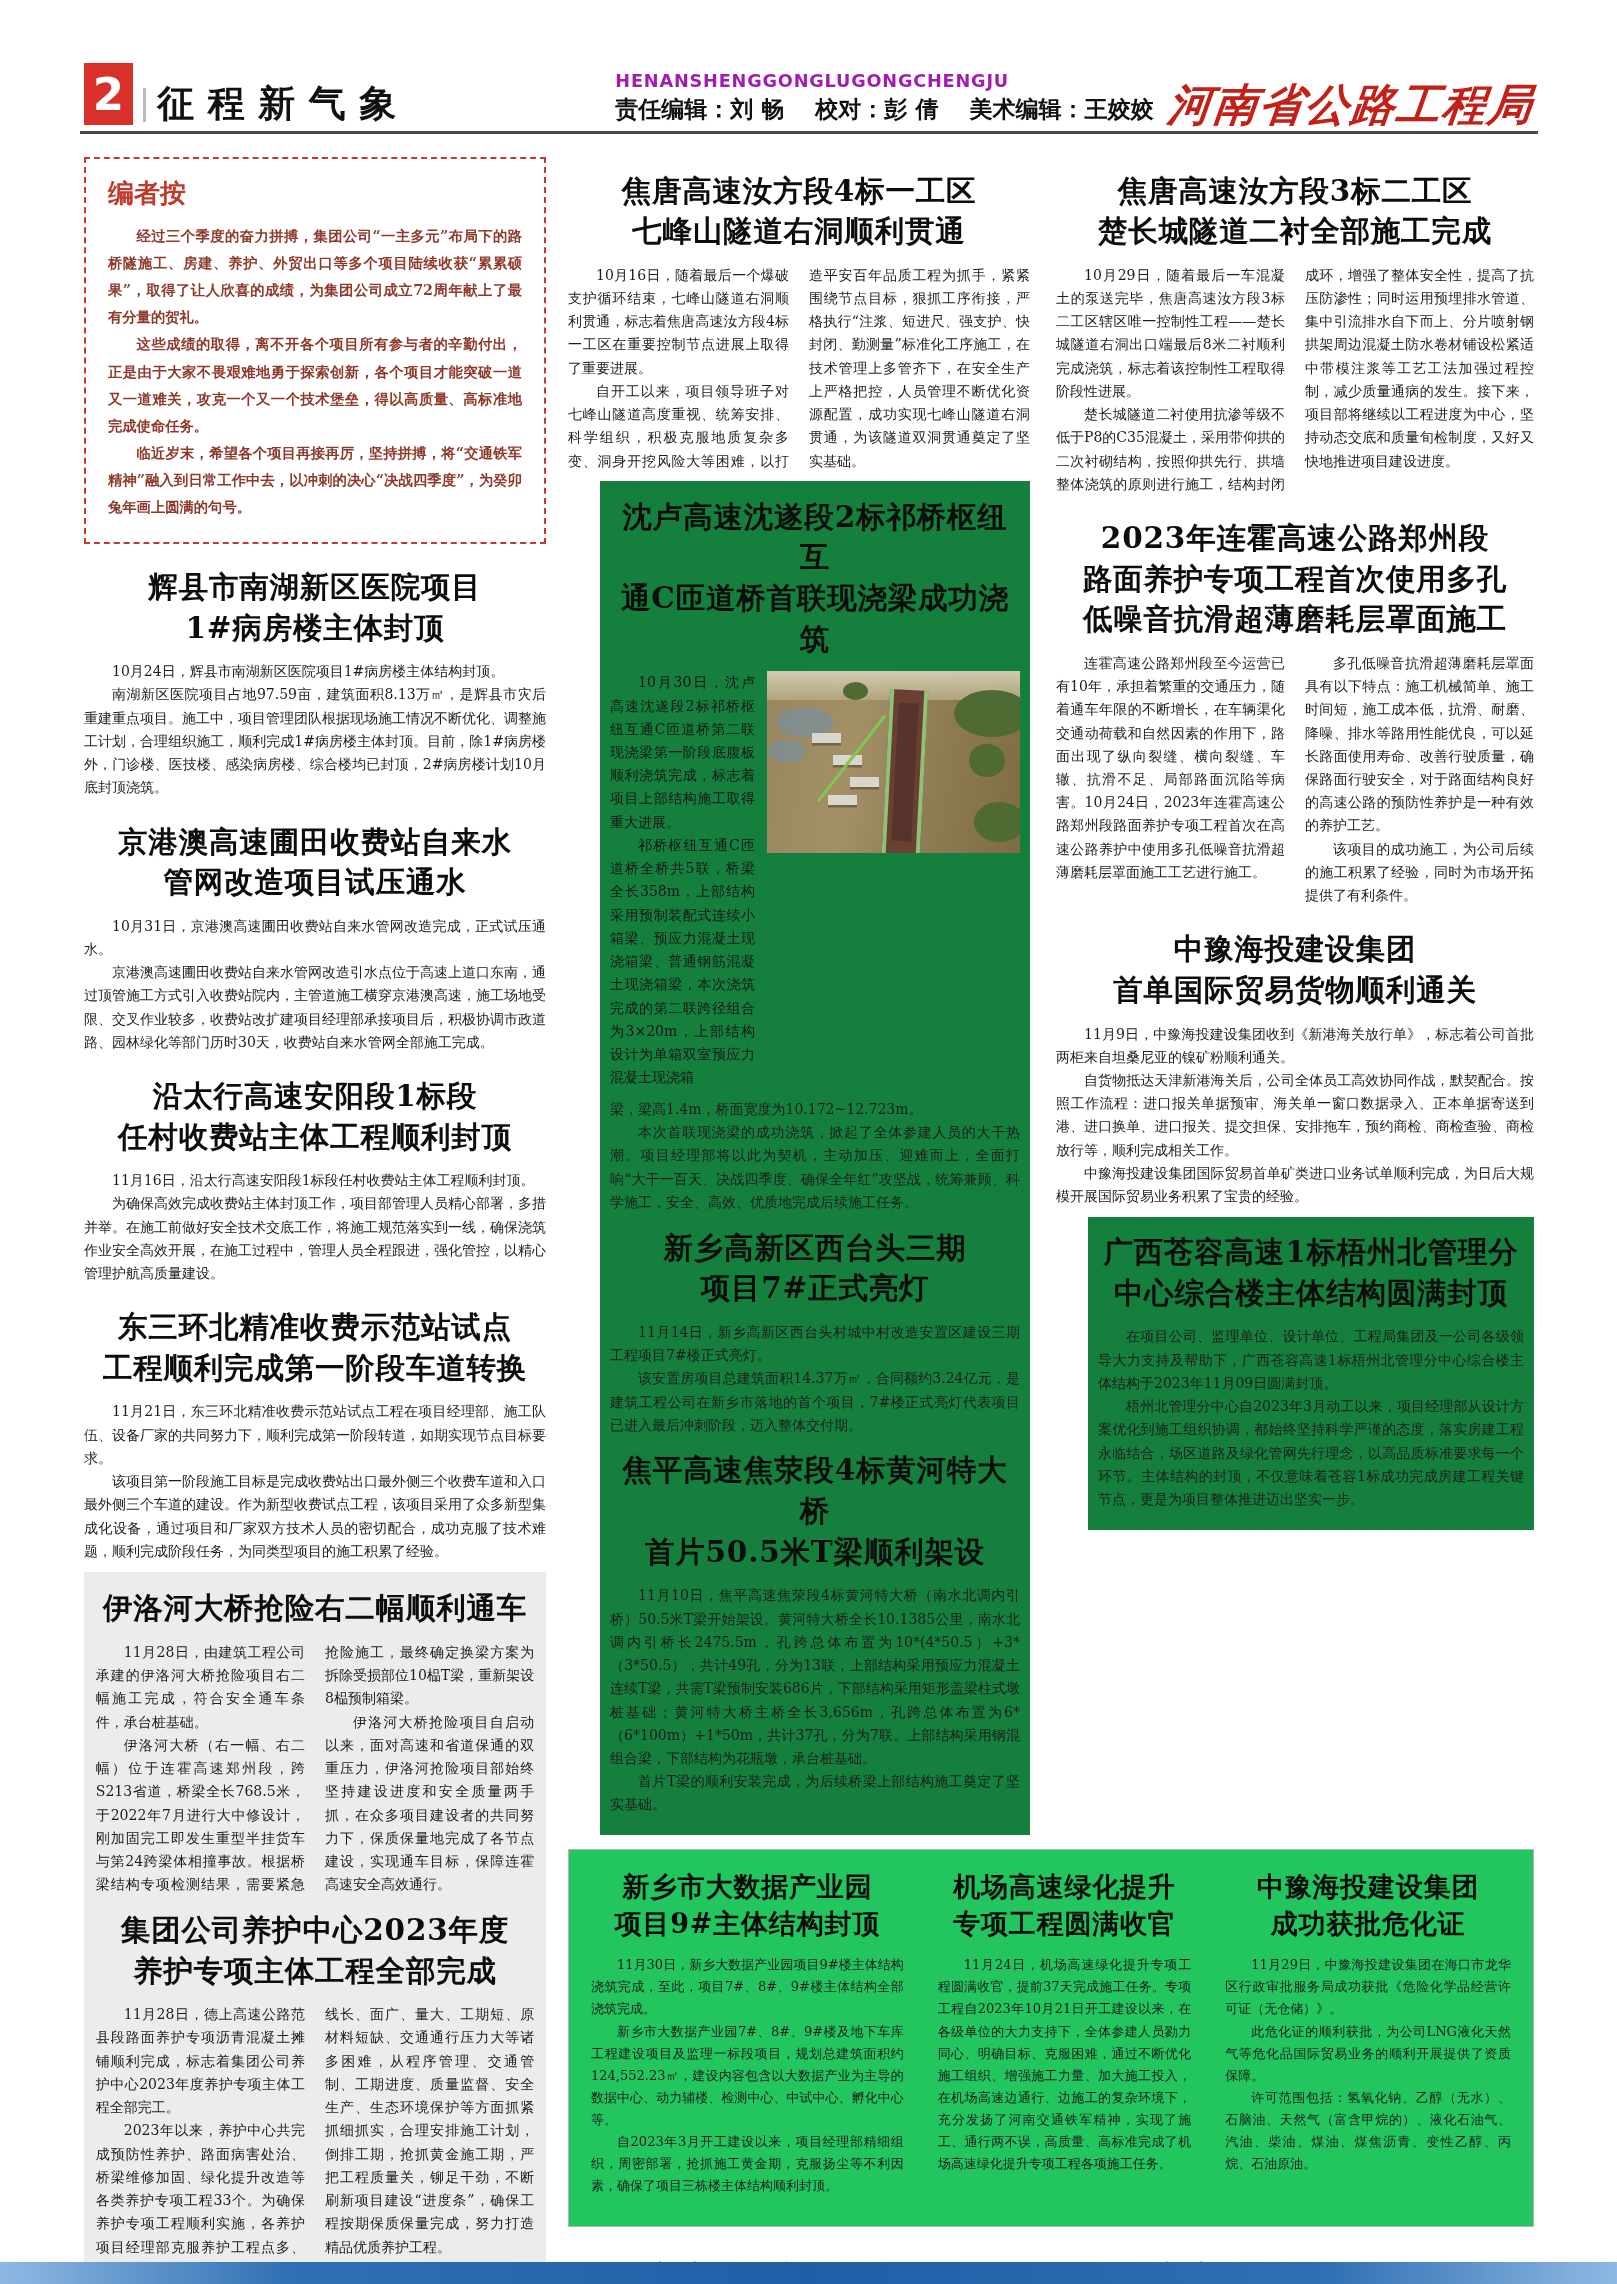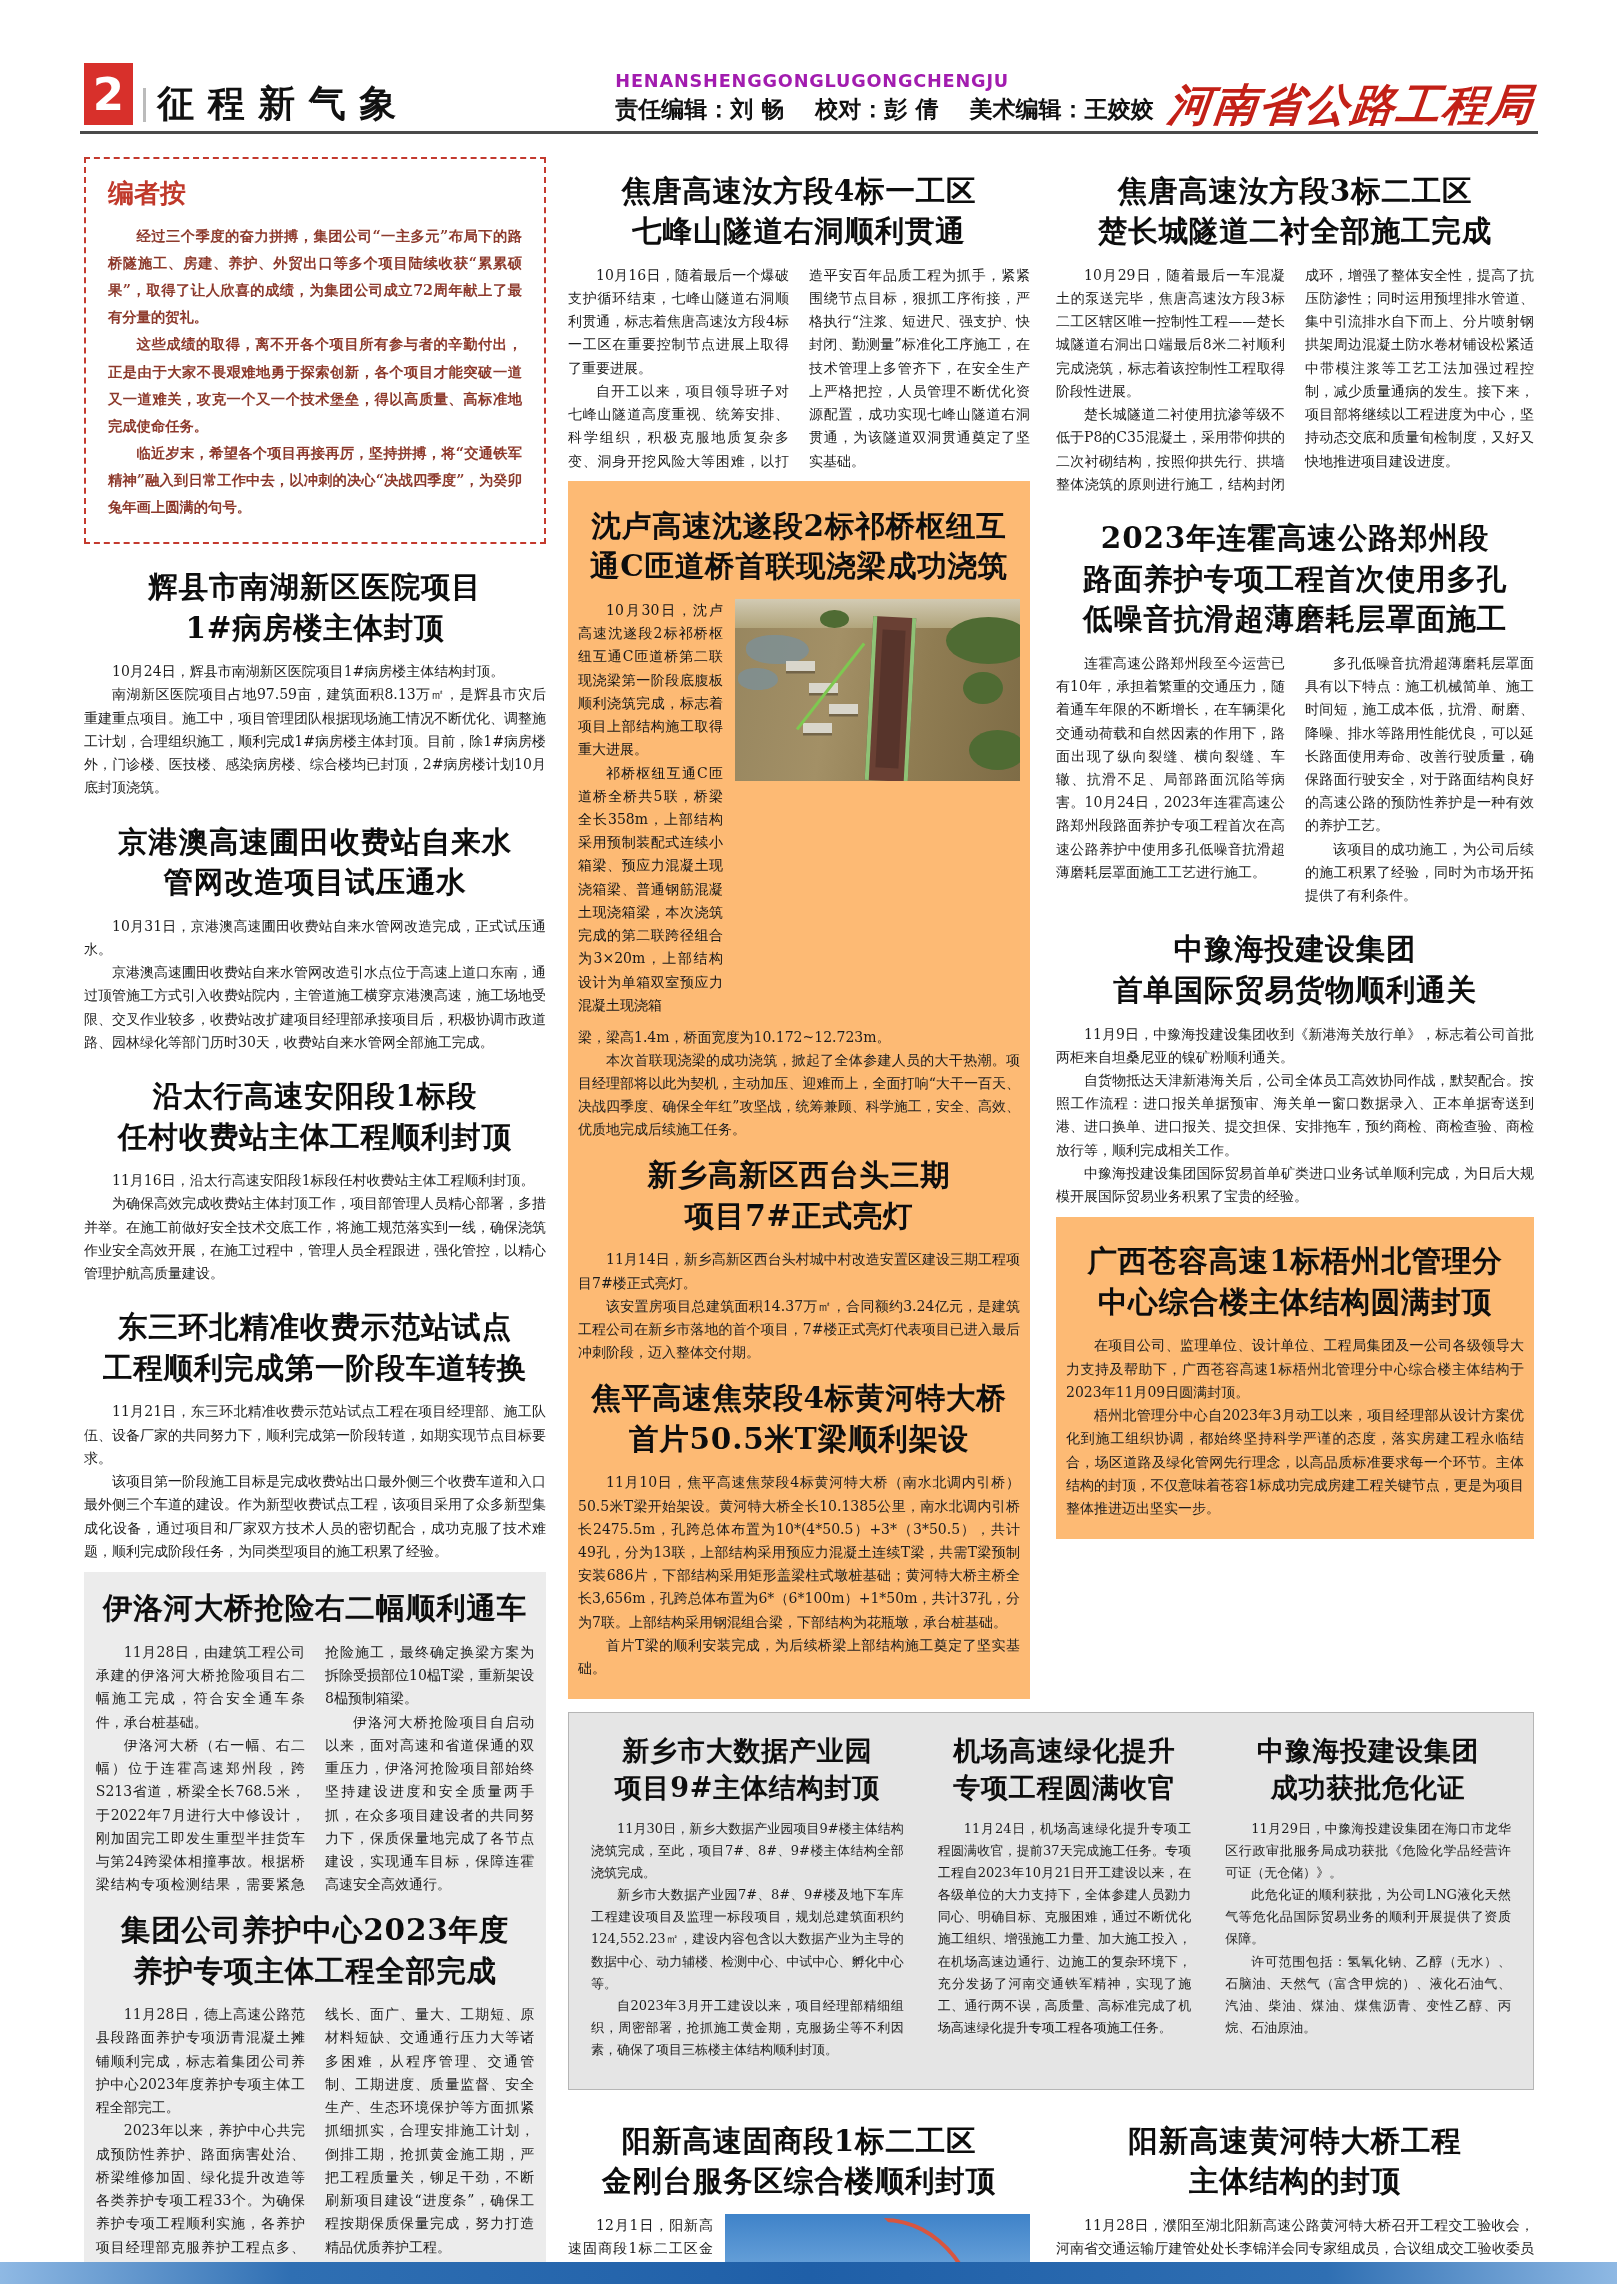--- a/index.html
+++ b/index.html
@@ -34,21 +34,21 @@
   .right-area { display:flex; flex-direction:column; }
   .two-up { display:grid; grid-template-columns:462px 1fr; column-gap:26px; align-items:start; }
 
   
   .article { margin-bottom:8.4px; }
   .hl { text-align:center; font-weight:bold; font-size:29.5px; line-height:1.38; letter-spacing:0.8px; color:#0d0d0d; margin:13.5px 0 11.8px; }
   .body p { font-size:14px; line-height:1.66; text-align:justify; text-indent:2em; color:#1c1c1c; }
   .body p.cont { text-indent:0; }
   .twocol { column-count:2; column-gap:20px; }
   .panel { background:#ececec; padding:3.4px 11.8px 11.8px; }
-  .panel-tight { background:#fdba74; padding:11px 10px 10px; }
+  .panel-tight { background:#15803d; padding:2px 10px 10px;margin-left:32px; }
 
   
   .ed-box { border:2.5px dashed #c43a2e; padding:17px 22px 20px; margin-bottom:10px; }
   .ed-title { color:#c0392b; font-size:26px; font-weight:bold; margin-bottom:11.8px; }
   .ed-box p { color:#8d3a2c; font-weight:bold; font-size:14.3px; line-height:1.9; text-align:justify; text-indent:2em; }
 
   
   .media { display:flex; gap:11.8px; align-items:flex-start; }
   .media .side { width:145px; flex:0 0 145px; }
   .media .side p { font-size:14px; line-height:1.66; text-align:justify; text-indent:2em; }
@@ -65,21 +65,21 @@
   .pier { position:absolute; width:29px; height:10px; background:#d9d6cb; box-shadow:0 2.5px 0 rgba(60,50,40,.45); }
   .boom1 { position:absolute; left:33%; top:18%; width:3.4px; height:60%; background:#7ec850; transform:rotate(38deg); }
 
   
   .ph-cere { height:226px; background:linear-gradient(#3f83c9 0%,#7fb2e2 38%,#a9cdea 50%,#b99a6c 52%,#c6a878 75%,#b2935f 100%); }
   .ridge { position:absolute; left:0; right:0; top:34%; height:10%; background:#7b93ad; opacity:.6; border-radius:50% 50% 0 0; }
   .boom2 { position:absolute; left:52%; top:2%; width:101px; height:126px; border:4.2px solid transparent;
     border-top:4.2px solid #d8553f; border-right:4.2px solid #d8553f; border-radius:0 100% 0 0; }
 
   
-  .trio { border:1.7px solid #b5b5b5; background:#e5e5e5; margin:13.5px 0 5px; padding:8.4px 22px 20px;
+  .trio { border:1.7px solid #b5b5b5; background:#22c55e; margin:13.5px 0 5px; padding:8.4px 22px 20px;
     display:grid; grid-template-columns:1.16fr .94fr 1.06fr; column-gap:34px; }
   .trio .hl { font-size:27px; margin-top:10px; }
   .trio .body p { font-size:13px; line-height:1.7; }
 
   
   .footbar { position:absolute; left:0; right:0; bottom:0; height:22px;
     background:linear-gradient(90deg,#8fb9e4 0%,#2f6fb3 18%,#1f5fa8 50%,#2f6fb3 82%,#8fb9e4 100%); }
 </style>
 </head>
 <body>

